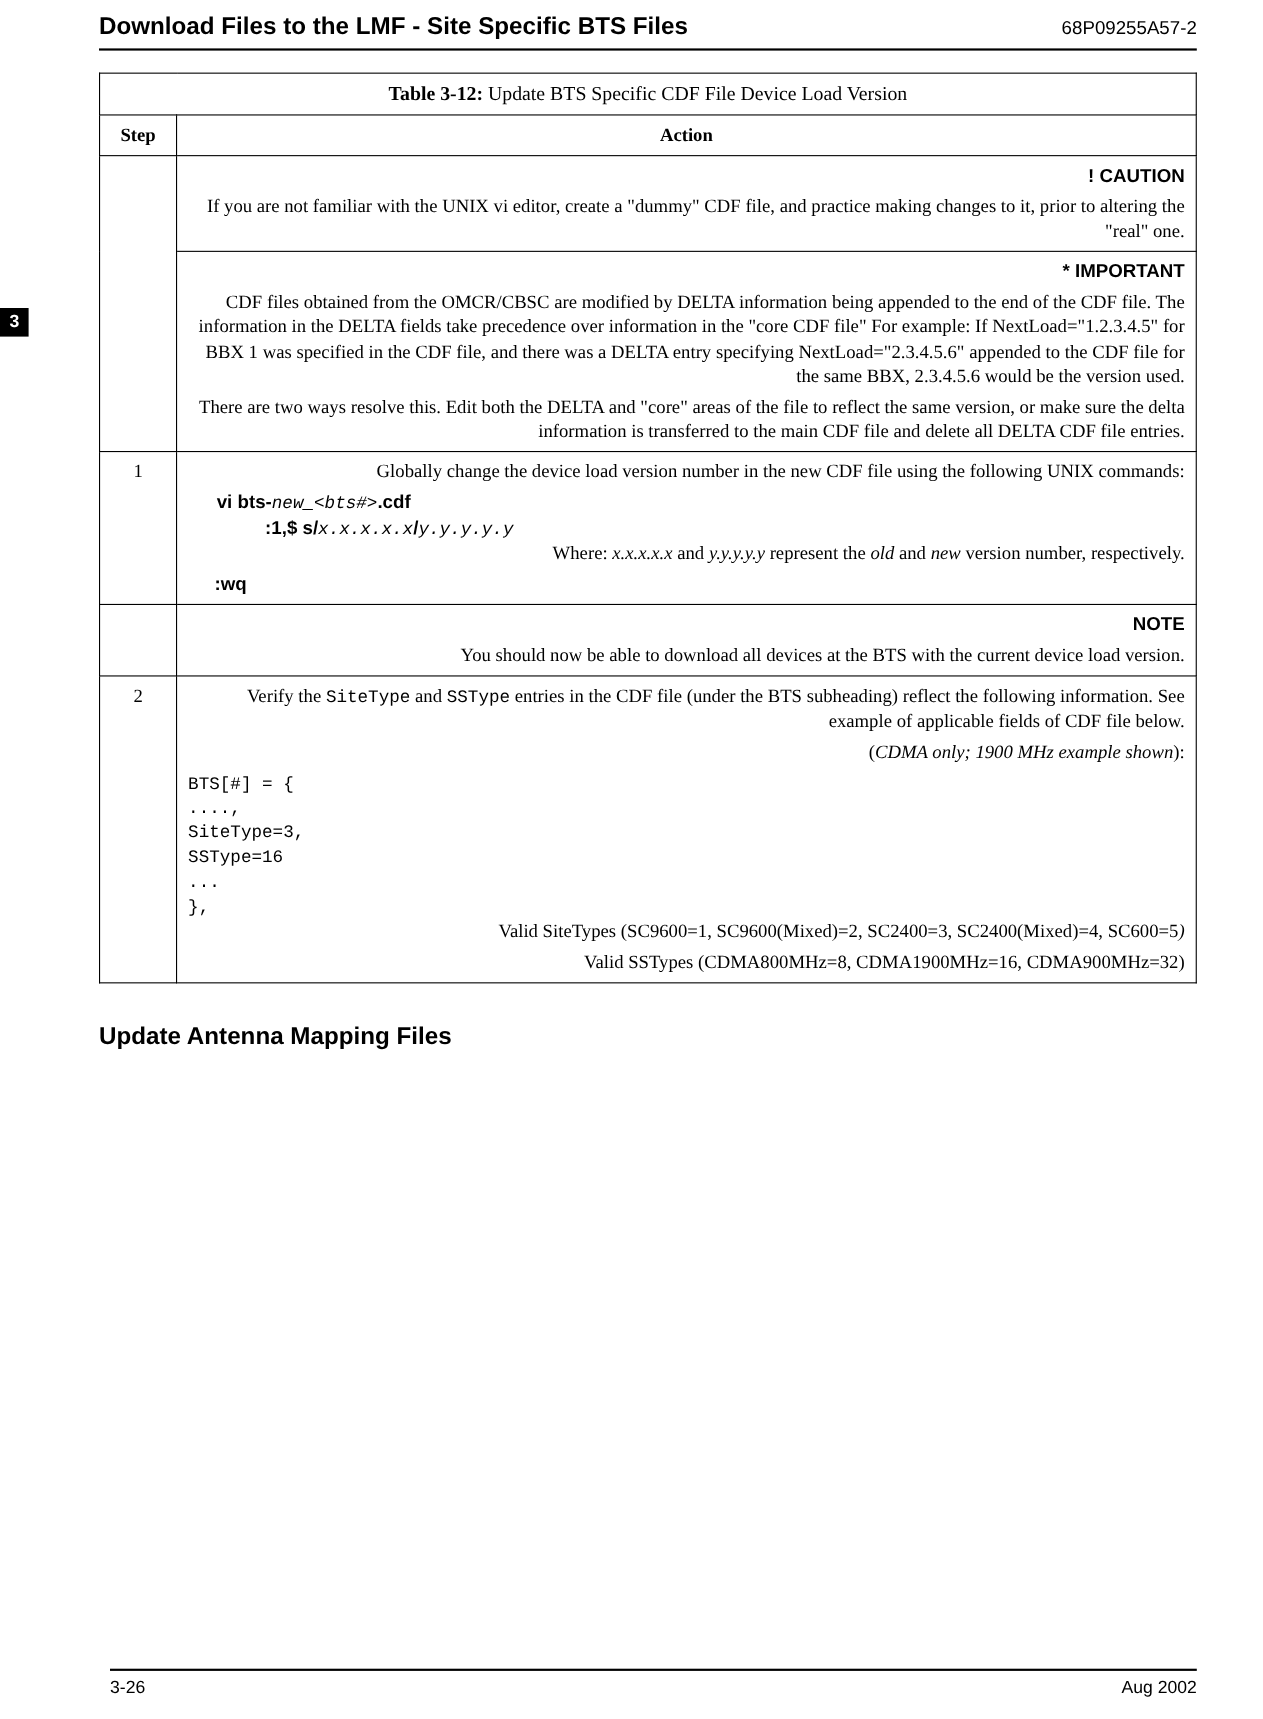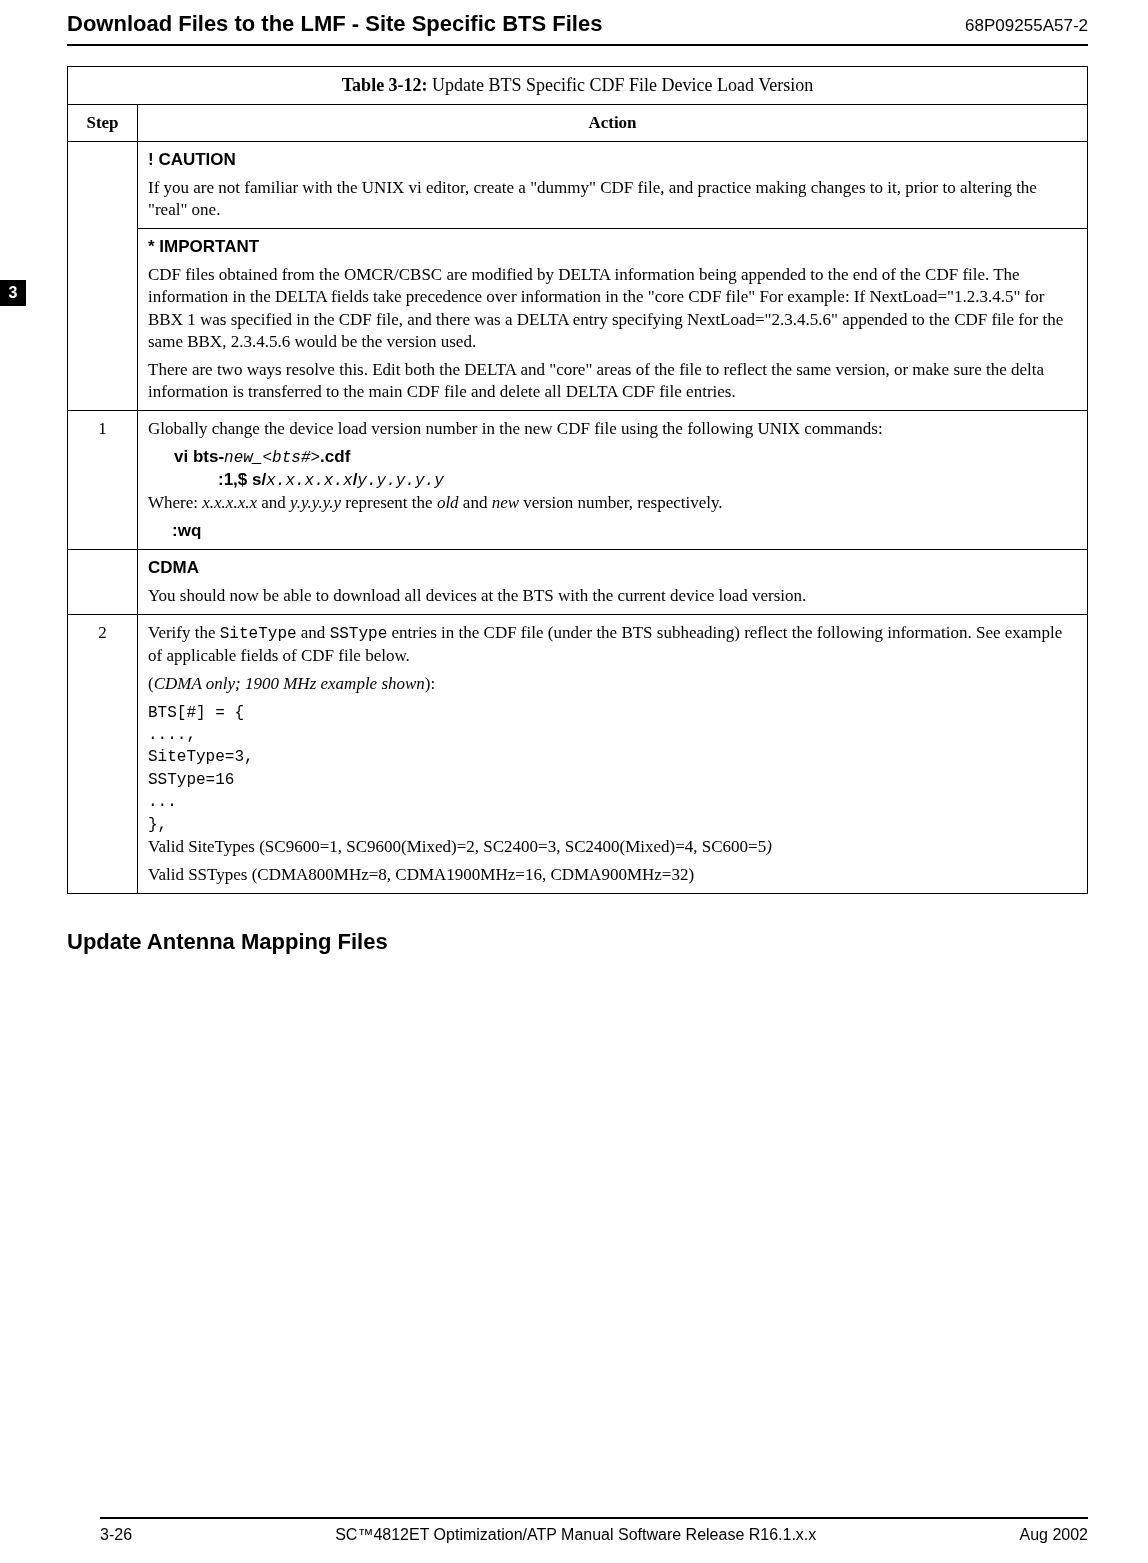--- a/index.html
+++ b/index.html
@@ -9,21 +9,21 @@
     font-family: "Times New Roman", Times, serif;
     color: #000;
     font-size: 17px;
     line-height: 1.25;
   }
   .page {
     position: relative;
     width: 1148px;
     height: 1563px;
     box-sizing: border-box;
-    padding: 10px 60px 0 67px;
+    padding: 10px 60px 0 90px;
   }
   .topbar {
     display: flex;
     justify-content: space-between;
     align-items: baseline;
   }
   .top-left {
     font-family: Arial, Helvetica, sans-serif;
     font-weight: bold;
     font-size: 22px;
@@ -88,21 +88,21 @@
     line-height: 1.4;
   }
   .mono-i {
     font-family: "Courier New", Courier, monospace;
     font-style: italic;
     font-size: 16px;
   }
   .indent1 { margin-left: 26px; }
   .indent2 { margin-left: 70px; }
   .indent-cmd { margin-left: 24px; }
-  .cell p { margin: 0; }
+  .cell p { margin: 0; text-align: right; }
   .cell p + p { margin-top: 6px; }
   .block { margin-top: 6px; }
 
   .section-h {
     font-family: Arial, Helvetica, sans-serif;
     font-weight: bold;
     font-size: 22px;
     margin: 34px 0 22px 0;
   }
   .body-col {
@@ -197,21 +197,21 @@
         <p class="block">
           <span>Where: </span><i>x.x.x.x.x</i><span> and </span><i>y.y.y.y.y</i><span> represent the </span><i>old</i><span> and </span><i>new</i><span> version number, respectively.</span>
         </p>
         <div class="block indent-cmd sans-b">:wq</div>
       </td>
     </tr>
 
     <tr>
       <td class="step-cell"></td>
       <td class="cell">
-        <p class="sans-b">CDMA</p>
+        <p class="sans-b">NOTE</p>
         <p>You should now be able to download all devices at the BTS with the current device load version.</p>
       </td>
     </tr>
 
     <tr>
       <td class="step-cell">2</td>
       <td class="cell">
         <p>
           <span>Verify the </span><span class="mono">SiteType</span><span> and </span><span class="mono">SSType</span><span> entries in the CDF file (under the BTS subheading) reflect the following information. See example of applicable fields of CDF file below.</span>
         </p>
@@ -237,18 +237,17 @@
 
   <div class="section-h">Update Antenna Mapping Files</div>
 
   <div class="body-col">
   </div>
 
   <div class="footer">
     <hr class="hr2">
     <div class="footer-row">
       <div>3-26</div>
-      <div class="footer-center">SC™4812ET Optimization/ATP Manual Software Release R16.1.x.x</div>
       <div>Aug 2002</div>
     </div>
   </div>
 
 </div>
 
 </body></html>

